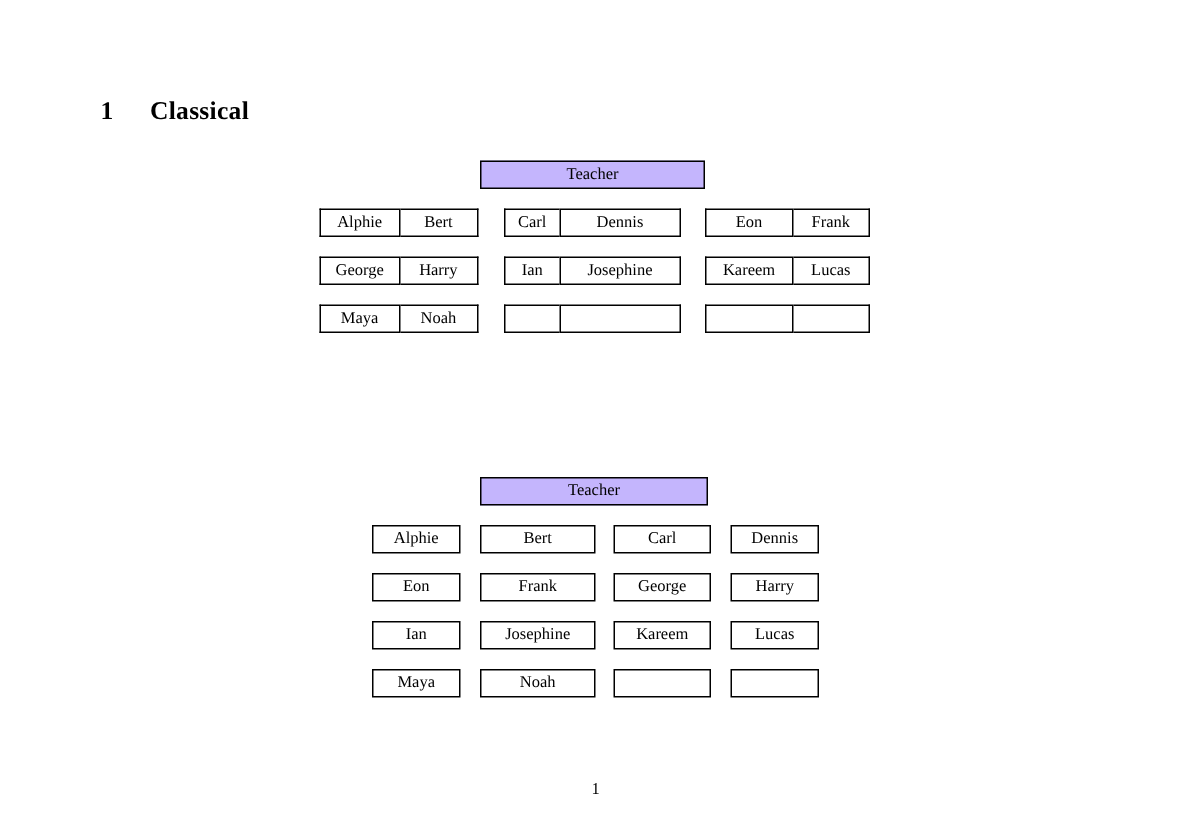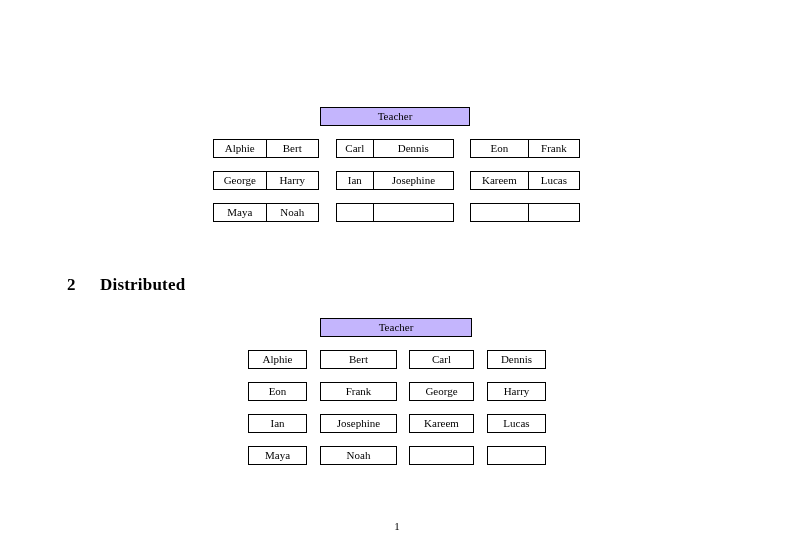--- a/index.html
+++ b/index.html
@@ -125,20 +125,23 @@
     width: 794px;
     text-align: center;
     font-size: 11px;
   }
 </style>
 </head>
 <body>
 
 <div class="page">
 
+  <div class="section-heading" id="heading-classical">
+    <span class="sec-num">1</span><span>Classical</span>
+  </div>
 
   <div class="teacher-box" id="classical-teacher">Teacher</div>
 
   <table class="tbl cl-group cl-c1 cl-r1">
     <tbody>
         <tr>
       <td class="cell-a">Alphie</td>
       <td class="cell-b divider-left">Bert</td>
     </tr>
   </tbody>
@@ -203,23 +206,20 @@
     </table>
   <table class="tbl cl-group cl-c3 cl-r3">
     <tbody>
         <tr>
       <td class="cell-a"></td>
       <td class="cell-b divider-left"></td>
     </tr>
   </tbody>
     </table>
 
-  <div class="section-heading" id="heading-distributed">
-    <span class="sec-num">2</span><span>Distributed</span>
-  </div>
 
   <div class="teacher-box" id="distributed-teacher">Teacher</div>
 
   <div class="ds-box ds-k1 ds-row1">Alphie</div>
   <div class="ds-box ds-k2 ds-row1">Bert</div>
   <div class="ds-box ds-k3 ds-row1">Carl</div>
   <div class="ds-box ds-k4 ds-row1">Dennis</div>
 
   <div class="ds-box ds-k1 ds-row2">Eon</div>
   <div class="ds-box ds-k2 ds-row2">Frank</div>

